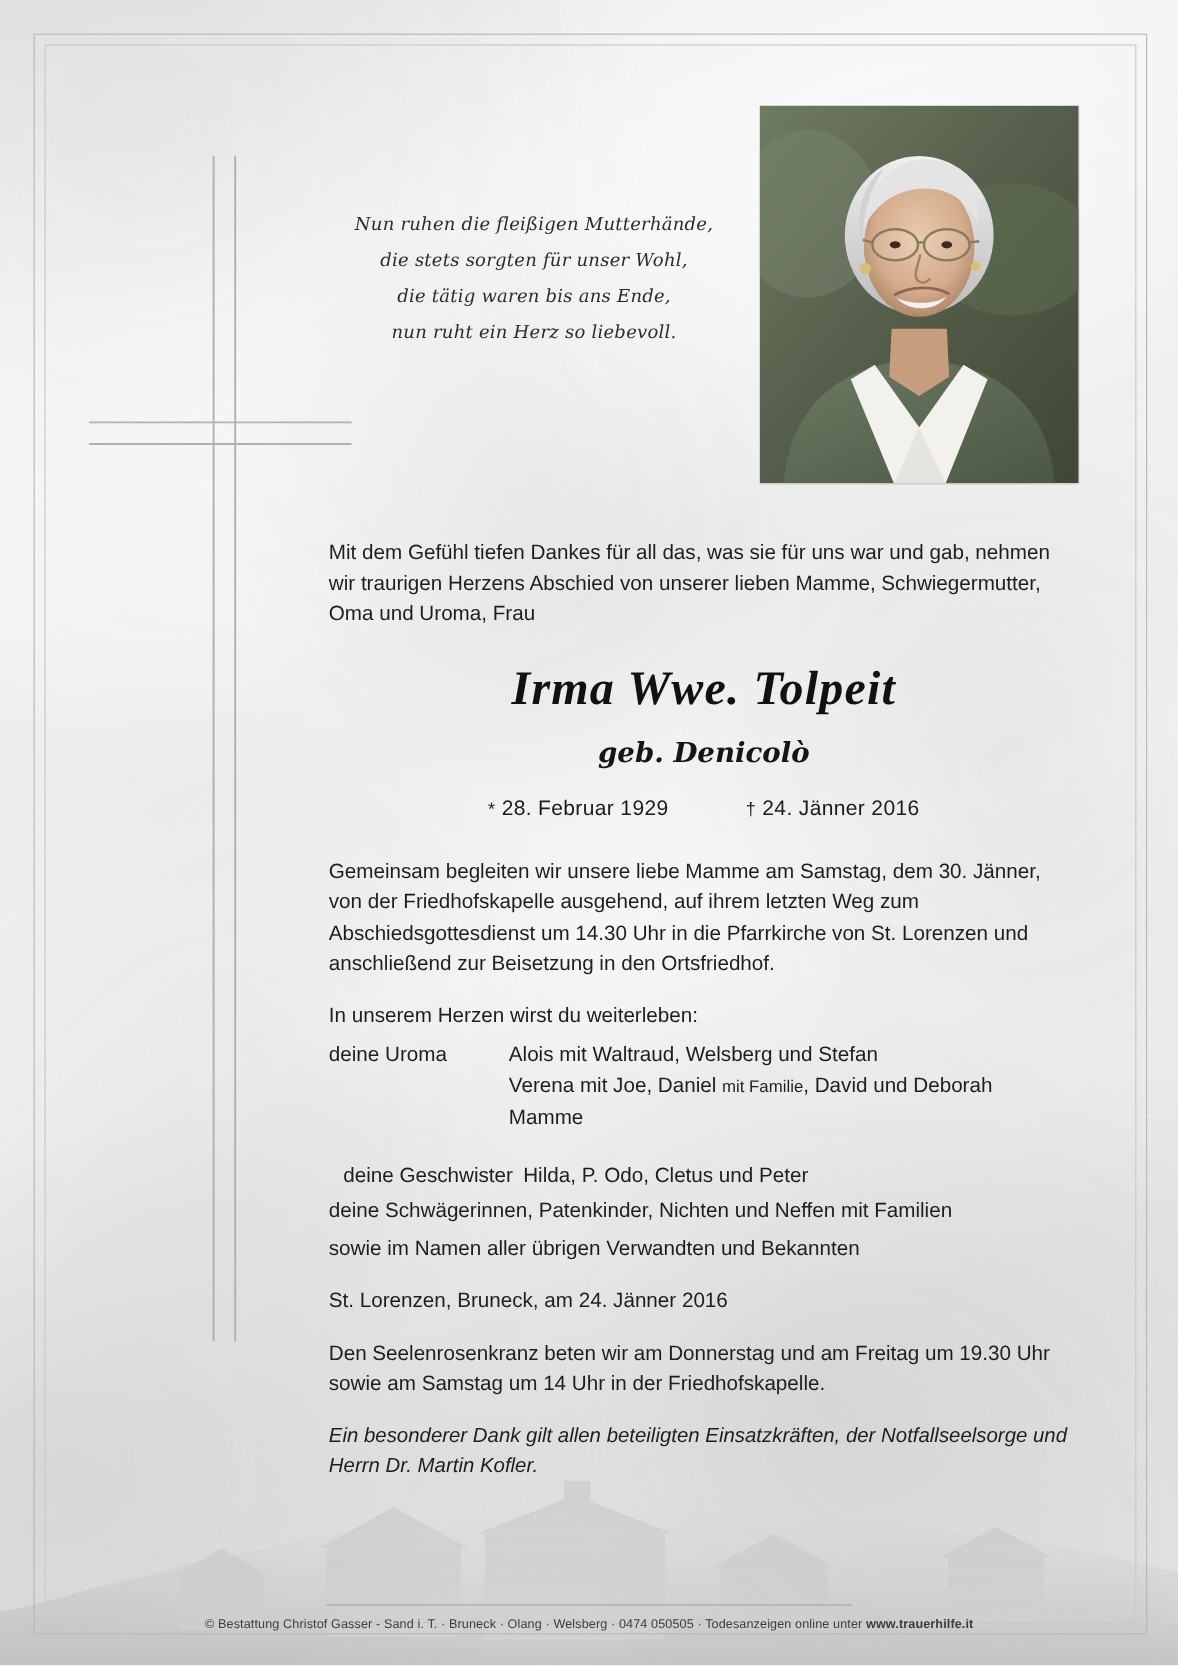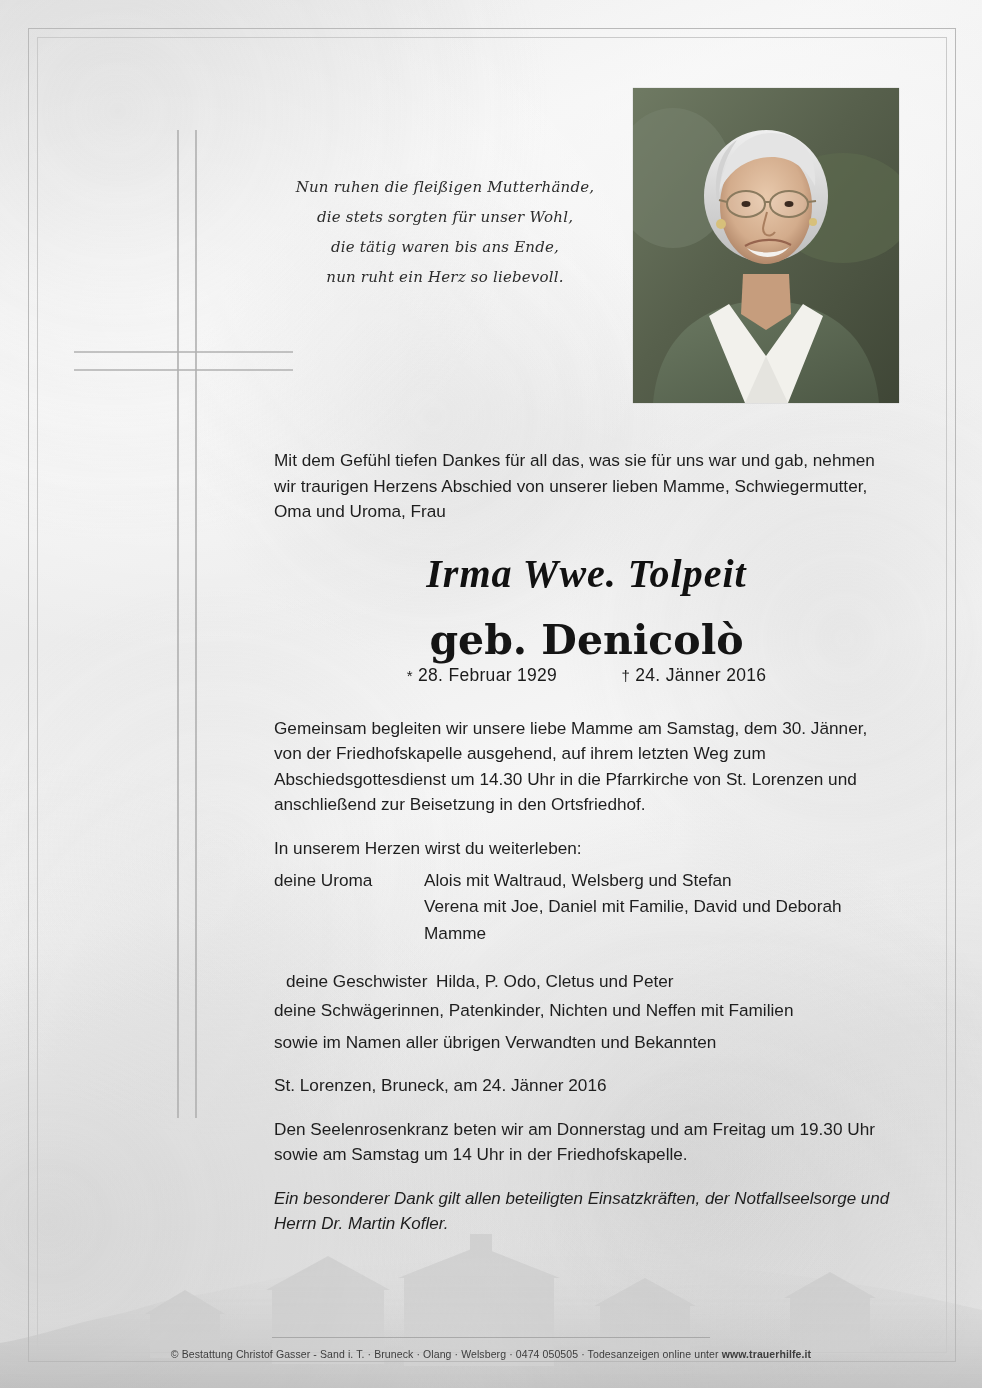--- a/index.html
+++ b/index.html
@@ -121,43 +121,44 @@
     font-family: Liberation Serif, serif;
     font-style: italic;
     font-weight: bold;
     font-size: 40px;
     line-height: 62px;
     color: #111;
     letter-spacing: 1px;
   }
   .name-sub {
     font-family: "DejaVu Serif", serif;
+    font-style: italic;
     font-weight: bold;
-    font-size: 41px;
+    font-size: 23px;
     line-height: 42px;
     color: #151515;
-    margin-top: 14px;
+    margin-top: 2px;
   }
   .dates {
     text-align: center;
     font-size: 17.5px;
-    margin-top: 4px;
+    margin-top: 14px;
     color: #1b1b1b;
     letter-spacing: 0.3px;
   }
   .dates .sym { font-size: 15px; }
   .dates .spacer { display: inline-block; width: 54px; }
   .children-row {
     display: flex;
     font-size: 17.2px;
     line-height: 26px;
   }
   .children-label { width: 150px; flex: none; }
   .children-list div { white-space: nowrap; }
-  .small-inline { font-size: 17px; }
+  .small-inline { font-size: 14px; }
   .sib-row {
     display: flex;
     font-size: 17.2px;
     line-height: 26px;
   }
   .sib-label { width: 150px; flex: none; margin-left: 12px; }
   .thanks {
     font-style: italic;
     font-size: 17px;
     line-height: 25px;

